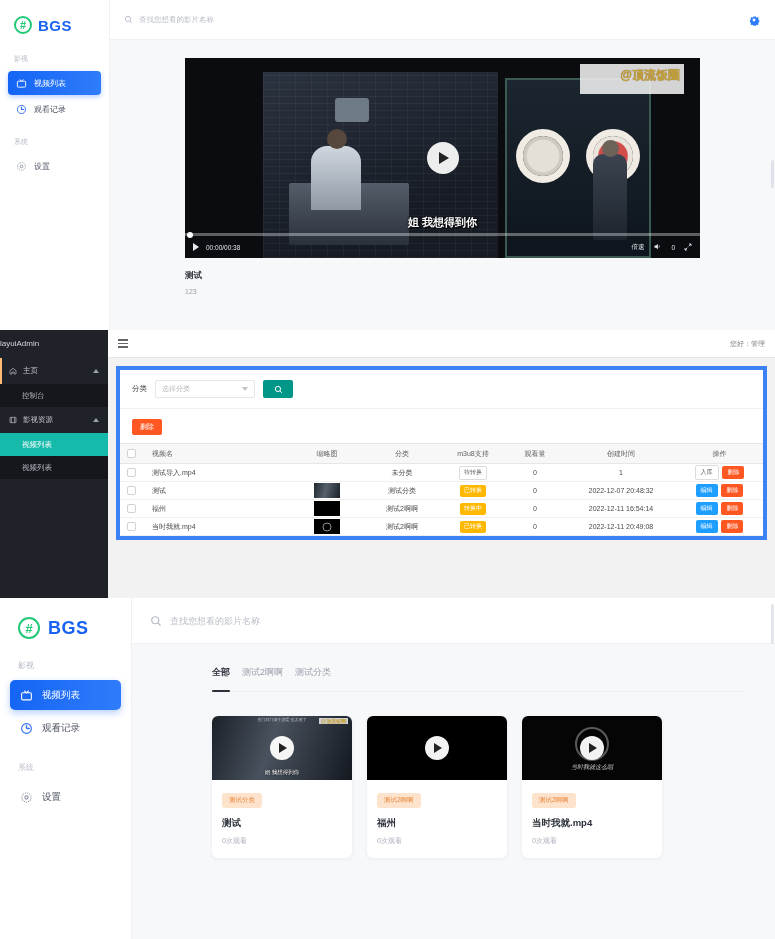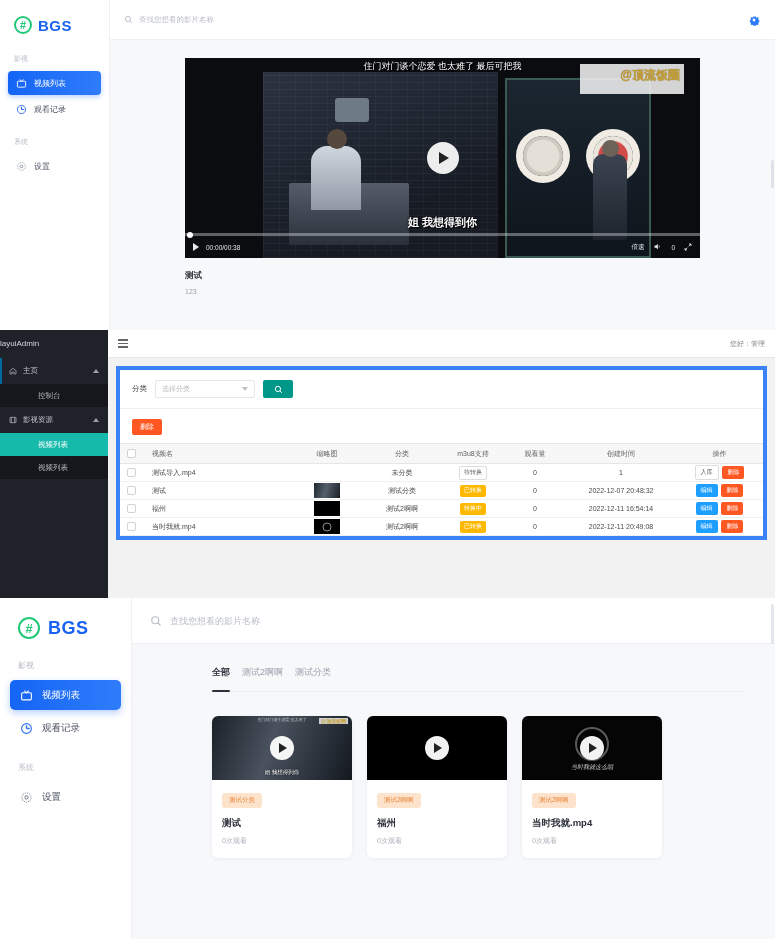--- a/index.html
+++ b/index.html
@@ -138,27 +138,27 @@
   .panel2 { position: relative; width: 775px; height: 268px; background: #f2f2f2; }
   .p2-sidebar { position: absolute; left: 0; top: 0; width: 108px; height: 268px; background: #20222a; }
   .p2-brand {
     height: 28px; line-height: 28px; text-align: left;
     font-size: 8px; color: #d2d5da; background: #20222a;
   }
   .p2-nav-item {
     display: flex; align-items: center; height: 26px; padding: 0 9px;
     font-size: 7.5px; color: #c2c6cc; gap: 6px;
   }
-  .p2-nav-item.hasline { border-left: 2px solid #0369a1; padding-left: 7px; }
+  .p2-nav-item.hasline { border-left: 2px solid #fdba74; padding-left: 7px; }
   .p2-nav-item .caret {
     margin-left: auto; width: 0; height: 0;
     border-left: 3px solid transparent; border-right: 3px solid transparent; border-bottom: 4px solid #9aa0a8;
   }
   .p2-sub { background: #15171c; }
-  .p2-sub-item { height: 23px; line-height: 23px; padding-left: 38px; font-size: 7.5px; color: #b6bac1; }
+  .p2-sub-item { height: 23px; line-height: 23px; padding-left: 22px; font-size: 7.5px; color: #b6bac1; }
   .p2-sub-item.active { background: #16baaa; color: #fff; }
   .p2-main { position: absolute; left: 108px; top: 0; right: 0; height: 268px; }
   .p2-header {
     height: 28px; background: #fff; border-bottom: 1px solid #e6e6e6;
     display: flex; align-items: center; padding: 0 10px; justify-content: space-between;
   }
   .hamburger { display: flex; flex-direction: column; gap: 2px; }
   .hamburger i { display: block; width: 10px; height: 1.5px; background: #666; }
   .p2-user { font-size: 7px; color: #888; }
   .p2-content { padding: 8px; }
@@ -325,21 +325,20 @@
       <div class="player-wrap">
         <div class="player">
           <div class="pl-scene">
             <div class="pl-wall"></div>
             <div class="pl-box"></div>
             <div class="pl-table"></div>
             <div class="pl-figure"></div>
             <div class="pl-door"></div>
             <div class="pl-person"></div>
           </div>
-          <div class="pl-sub-top">住门对门谈个恋爱 也太难了 最后可把我</div>
           <div class="pl-watermark-bg"></div>
           <div class="pl-watermark">@顶流饭圈</div>
           <div class="pl-sub-bottom">姐 我想得到你</div>
           <div class="pl-playbtn"></div>
           <div class="pl-bar">
               <span class="dot"></span>
             </div>
           <div class="pl-controls">
             <span class="tri-small"></span>
             <span>00:00/00:38</span>

